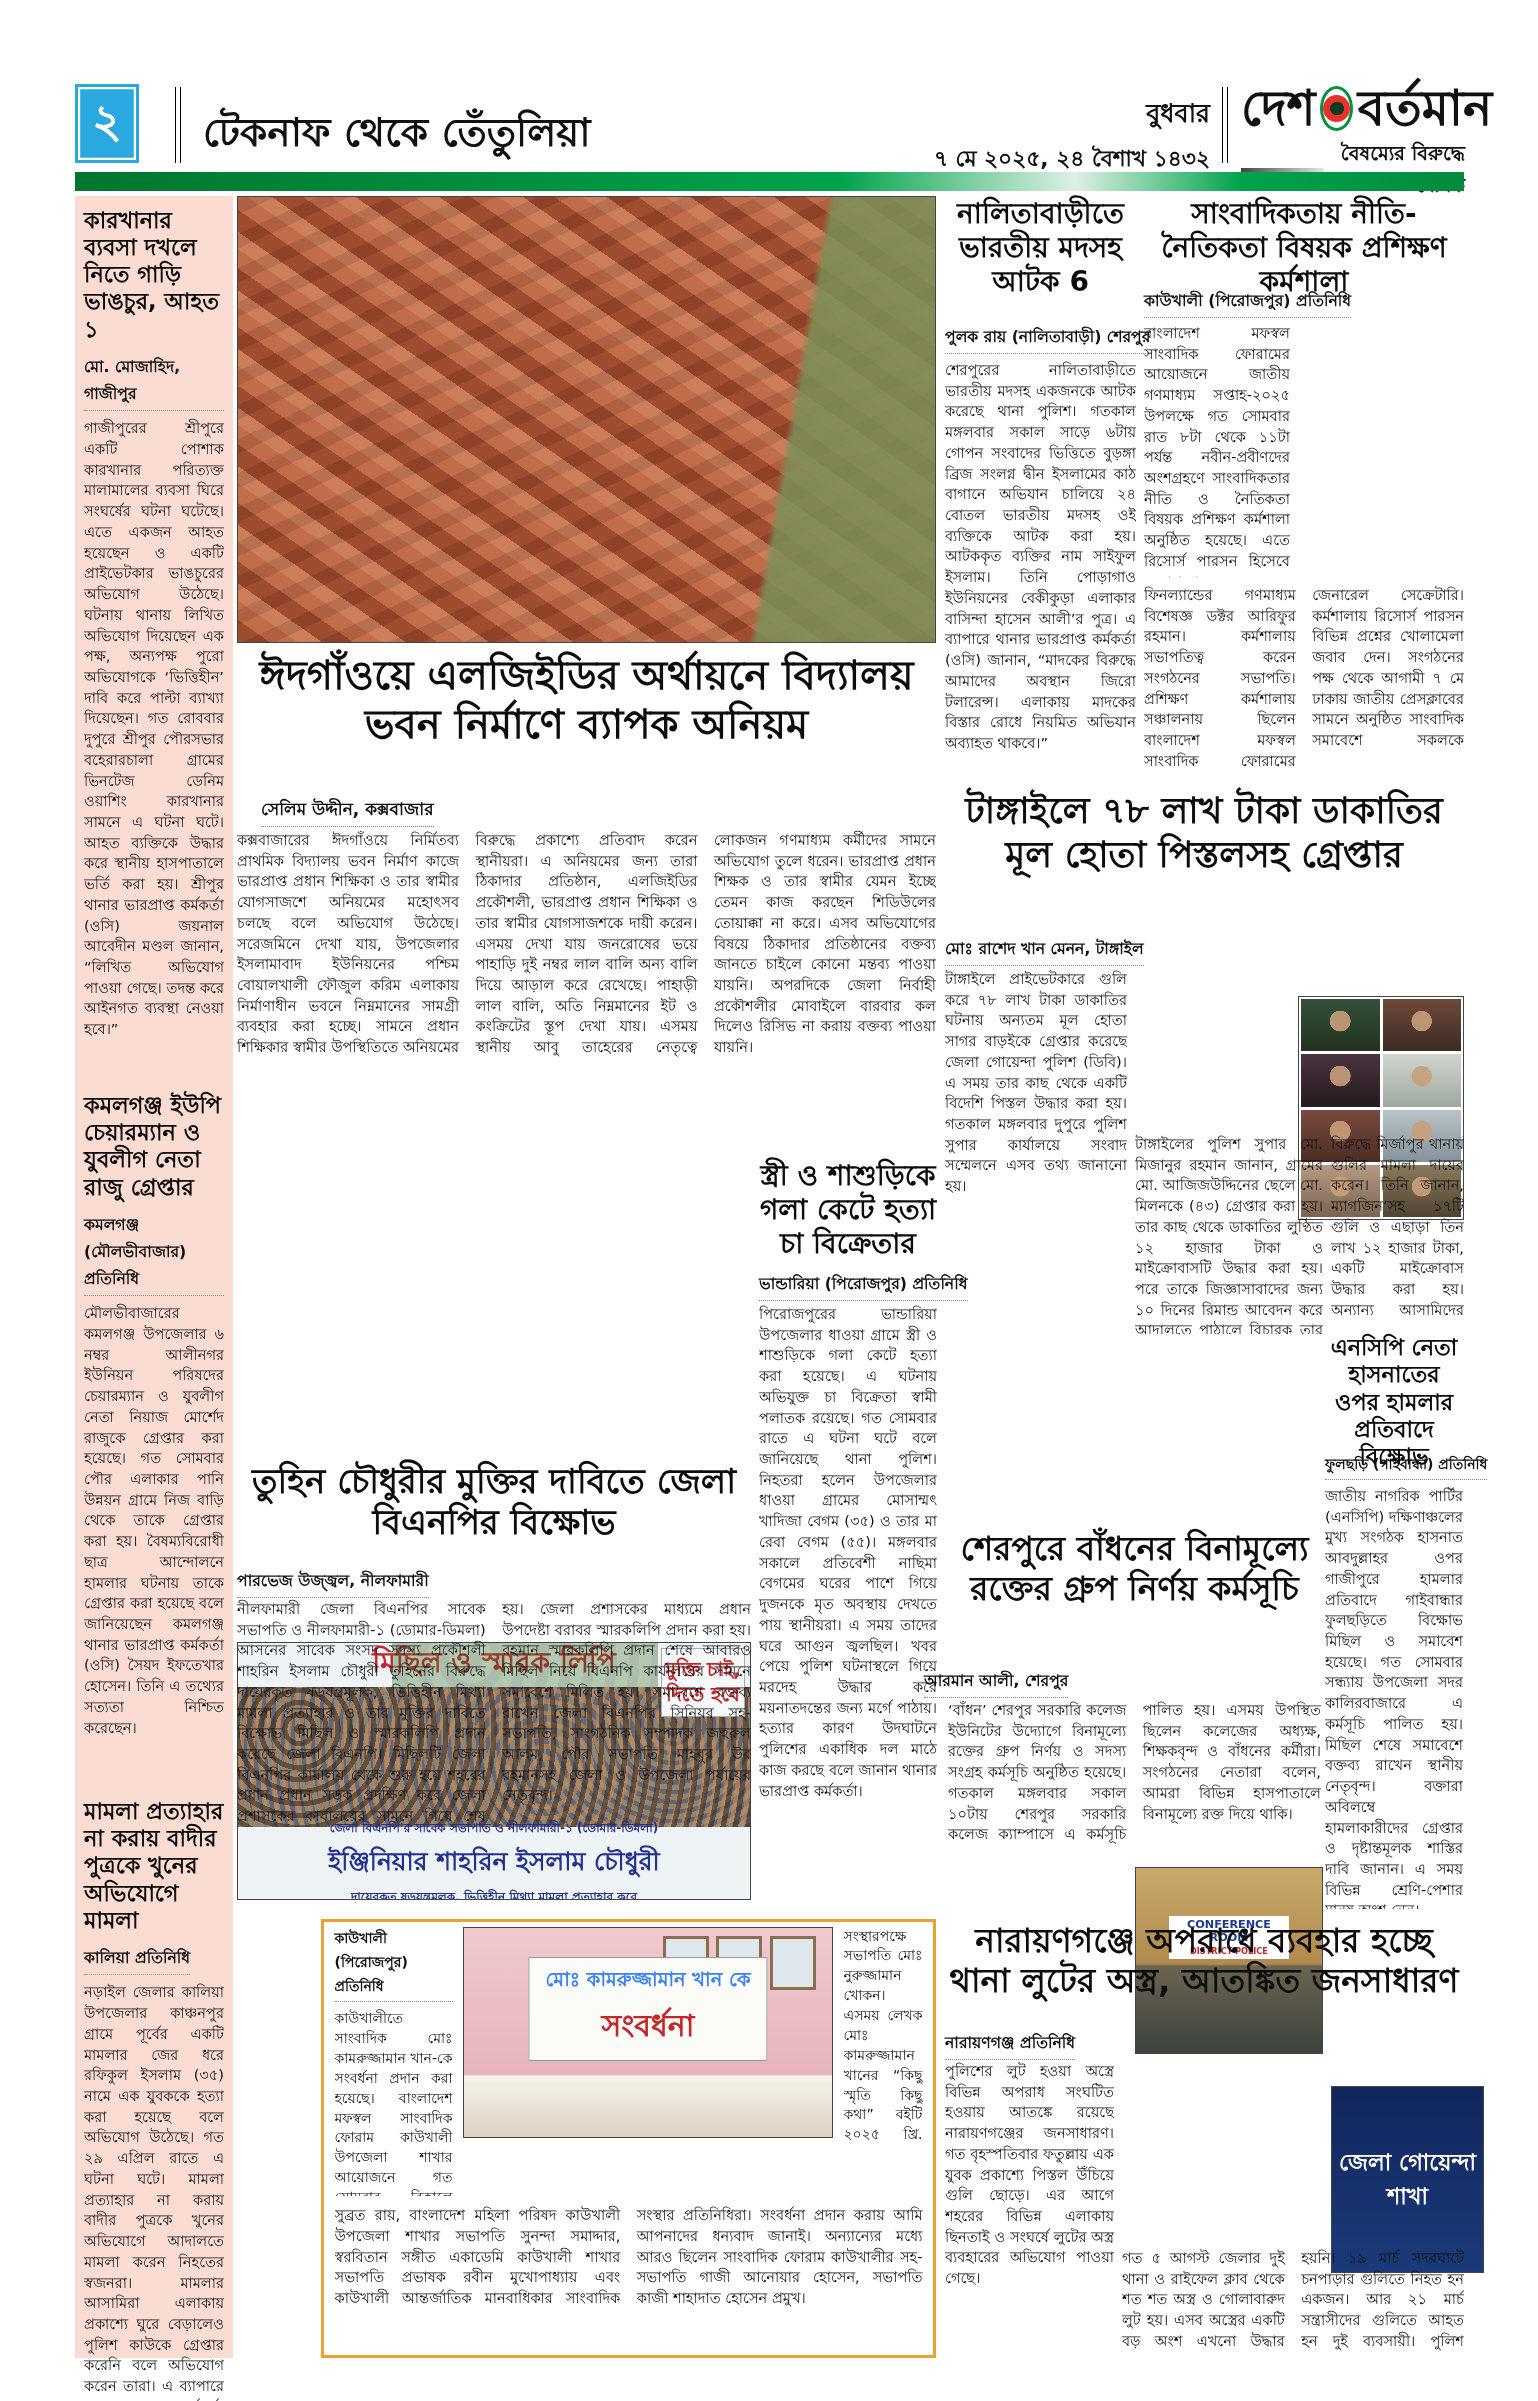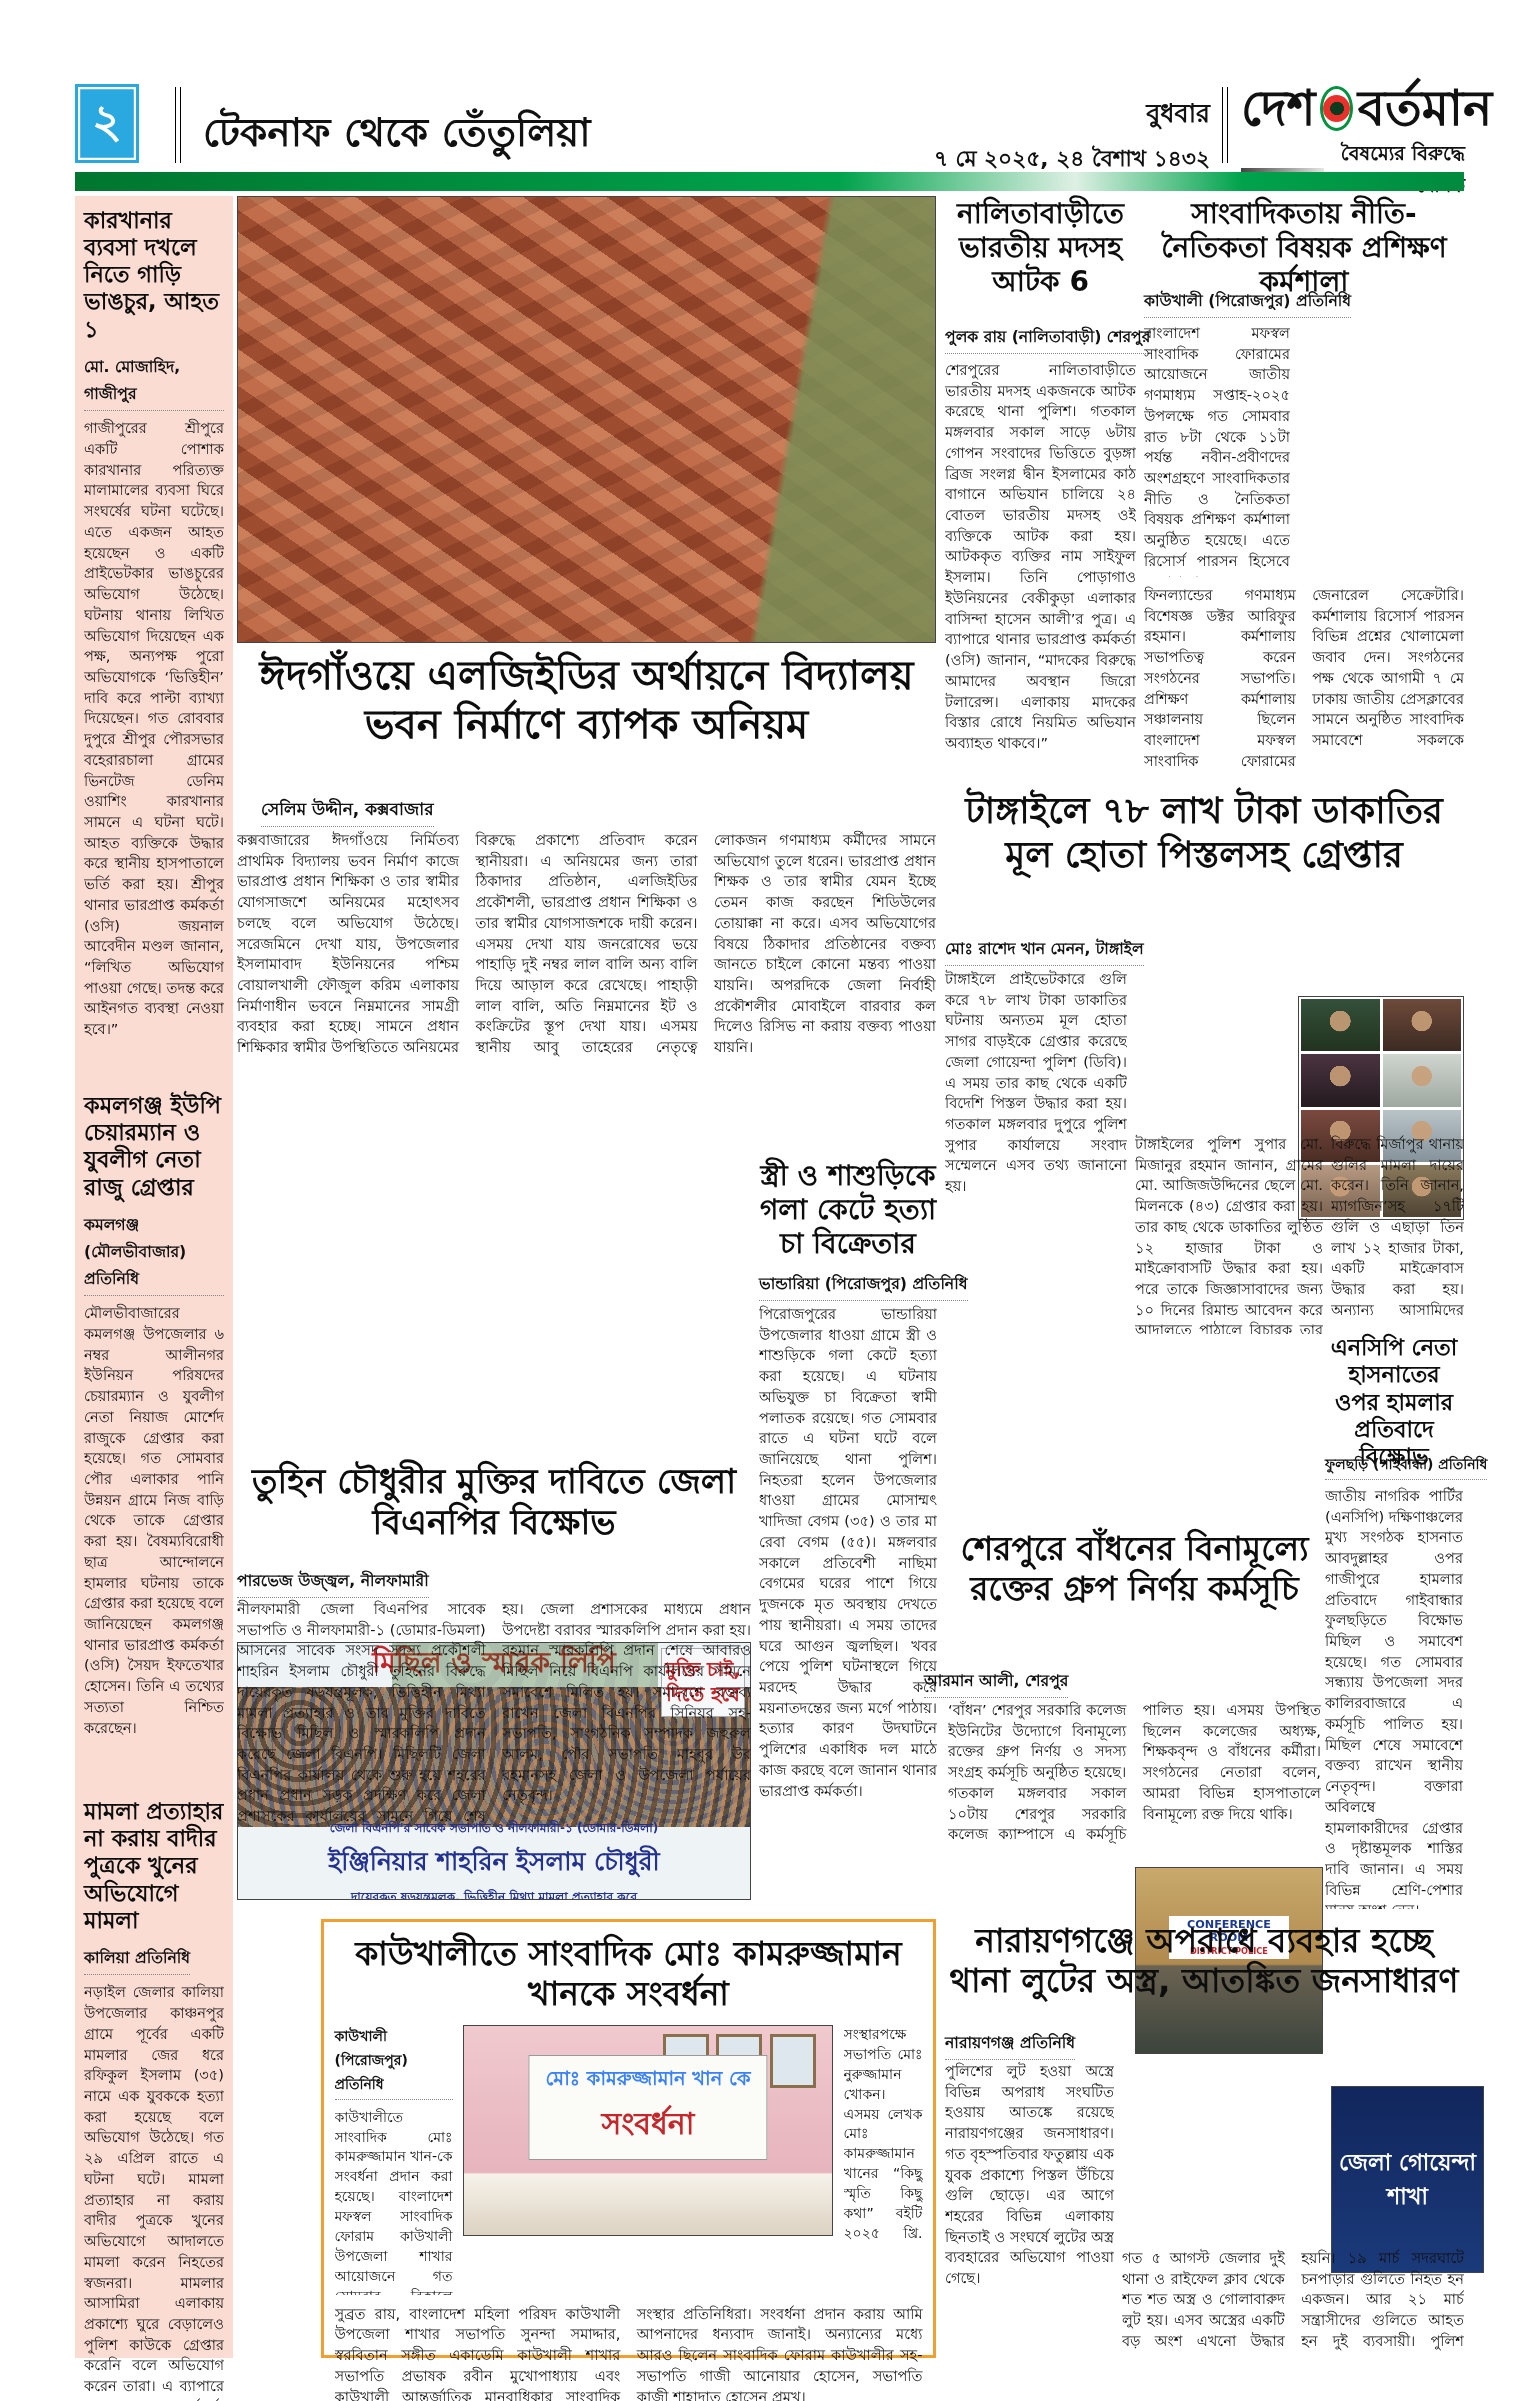--- a/index.html
+++ b/index.html
@@ -180,21 +180,20 @@
 
   <div class="abs headline" style="left:1325px;top:1334px;width:138px;font-size:22.4px;">এনসিপি নেতা হাসনাতের ওপর হামলার প্রতিবাদে বিক্ষোভ</div>
   <div class="abs" style="left:1325px;top:1453px;"><span class="byline" style="font-size:14px;">ফুলছড়ি (গাইবান্ধা) প্রতিনিধি</span></div>
   <div class="abs bodytext" style="left:1325px;top:1486px;width:138px;height:423px;">জাতীয় নাগরিক পার্টির (এনসিপি) দক্ষিণাঞ্চলের মুখ্য সংগঠক হাসনাত আবদুল্লাহর ওপর গাজীপুরে হামলার প্রতিবাদে গাইবান্ধার ফুলছড়িতে বিক্ষোভ মিছিল ও সমাবেশ হয়েছে। গত সোমবার সন্ধ্যায় উপজেলা সদর কালিরবাজারে এ কর্মসূচি পালিত হয়। মিছিল শেষে সমাবেশে বক্তব্য রাখেন স্থানীয় নেতৃবৃন্দ। বক্তারা অবিলম্বে হামলাকারীদের গ্রেপ্তার ও দৃষ্টান্তমূলক শাস্তির দাবি জানান। এ সময় বিভিন্ন শ্রেণি-পেশার মানুষ অংশ নেন।</div>
 
   <div class="abs headline" style="left:948px;top:1529px;width:373px;font-size:33px;">শেরপুরে বাঁধনের বিনামূল্যে রক্তের গ্রুপ নির্ণয় কর্মসূচি</div>
   <div class="abs" style="left:924px;top:1668px;"><span class="byline">আরমান আলী, শেরপুর</span></div>
   <div class="abs bodytext cols-2" style="left:948px;top:1700px;width:373px;height:209px;">‘বাঁধন’ শেরপুর সরকারি কলেজ ইউনিটের উদ্যোগে বিনামূল্যে রক্তের গ্রুপ নির্ণয় ও সদস্য সংগ্রহ কর্মসূচি অনুষ্ঠিত হয়েছে। গতকাল মঙ্গলবার সকাল ১০টায় শেরপুর সরকারি কলেজ ক্যাম্পাসে এ কর্মসূচি পালিত হয়। এসময় উপস্থিত ছিলেন কলেজের অধ্যক্ষ, শিক্ষকবৃন্দ ও বাঁধনের কর্মীরা। সংগঠনের নেতারা বলেন, আমরা বিভিন্ন হাসপাতালে বিনামূল্যে রক্ত দিয়ে থাকি।</div>
 
   <div class="abs orangebox" style="left:321px;top:1919px;width:615px;height:439px;">
-    <div class="headline" style="font-size:33px;margin:12px 15px 6px;">কাউখালীতে সাংবাদিক মোঃ কামরুজ্জামান খানকে সংবর্ধনা</div>
     <div style="display:flex;gap:10.5px;padding:4.5px 10.5px 0;">
       <div style="width:118px;">
         <span class="byline" style="font-size:14px;">কাউখালী (পিরোজপুর) প্রতিনিধি</span>
         <div class="bodytext" style="height:187px;margin-top:7.5px;font-size:14px;">কাউখালীতে সাংবাদিক মোঃ কামরুজ্জামান খান-কে সংবর্ধনা প্রদান করা হয়েছে। বাংলাদেশ মফস্বল সাংবাদিক ফোরাম কাউখালী উপজেলা শাখার আয়োজনে গত সোমবার বিকালে কাউখালী মহিলা পরিষদ কার্যালয়ে এ সংবর্ধনা অনুষ্ঠান হয়।</div>
       </div>
       <div class="photo reception" style="width:370px;height:211px;flex:none;">
         <div class="frames">
           <div class="frame"></div>
             <div class="frame"></div>
             <div class="frame"></div>

